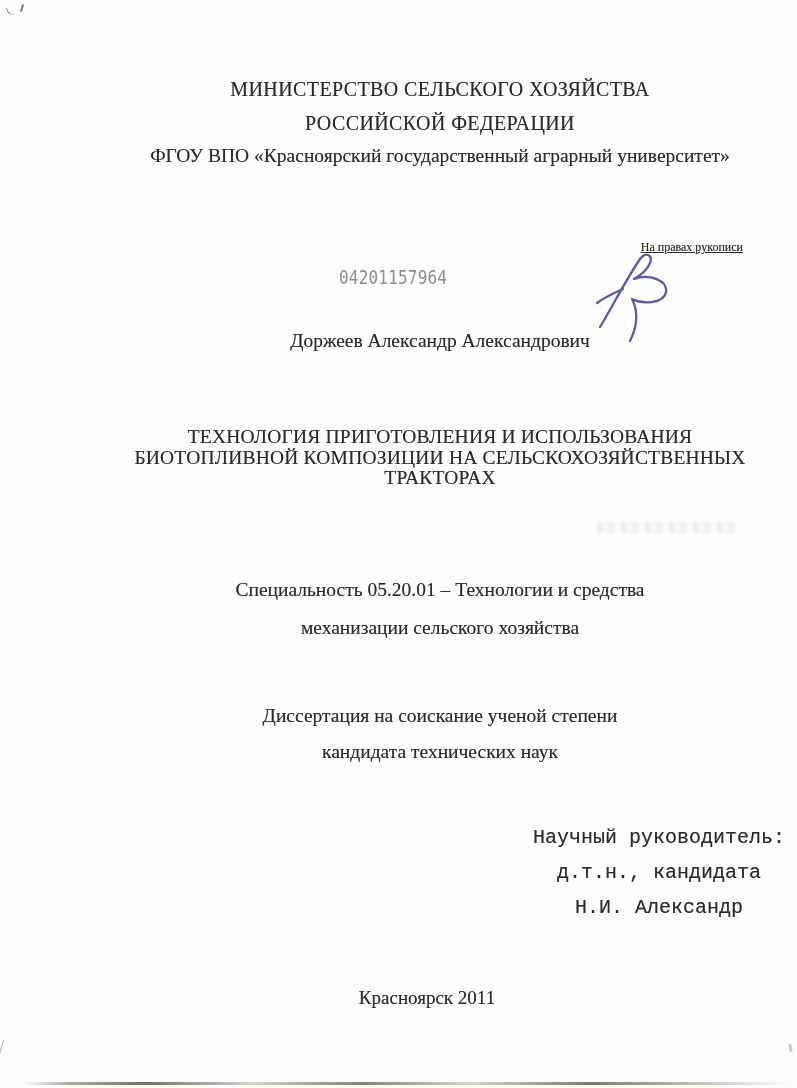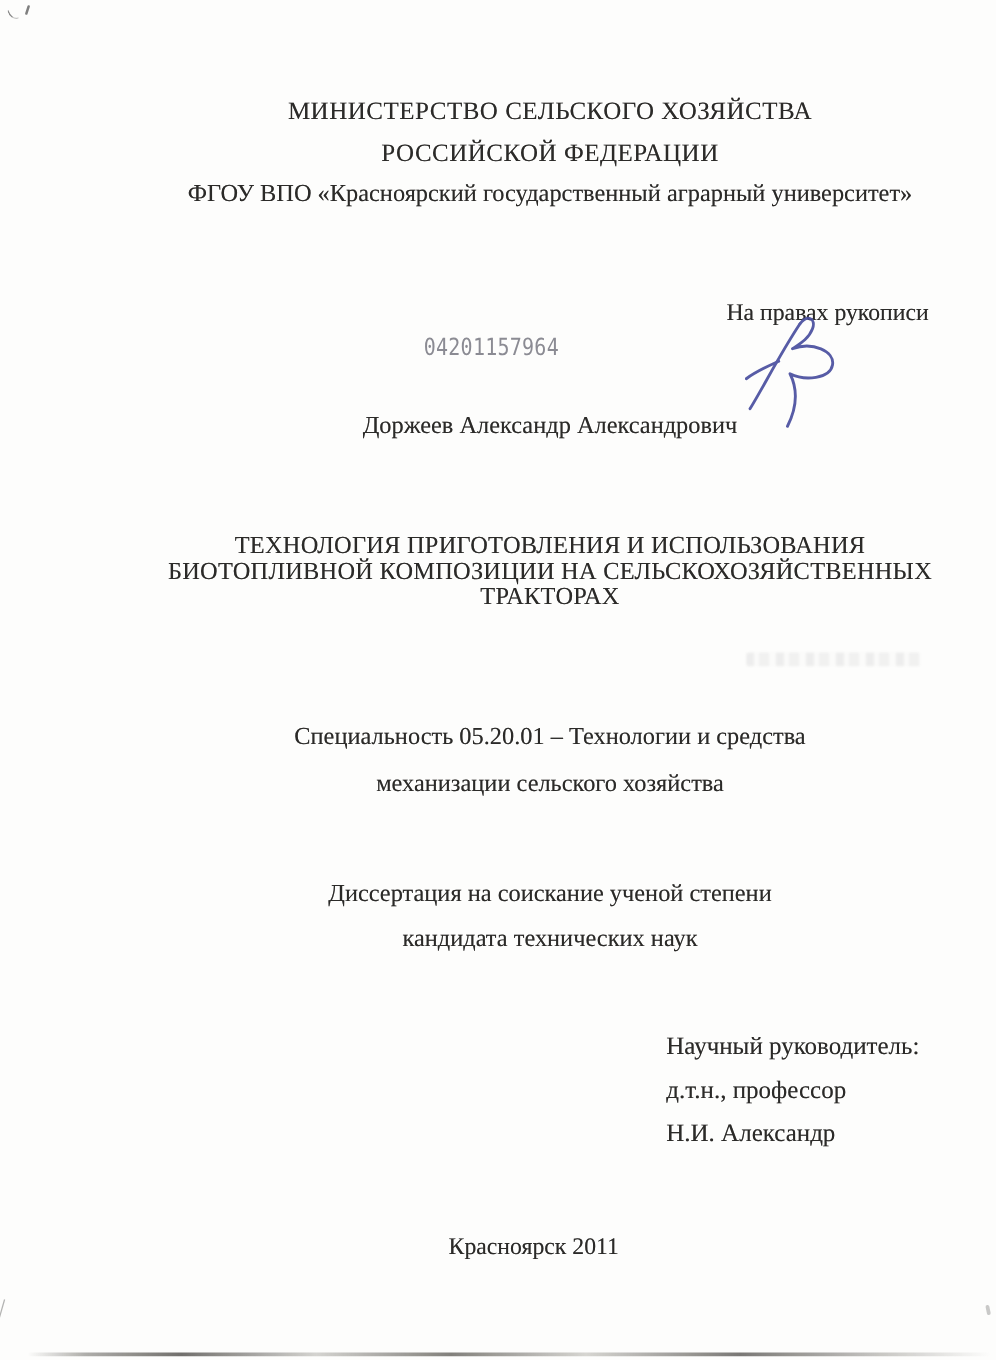--- a/index.html
+++ b/index.html
@@ -26,24 +26,25 @@
     text-shadow: 0 0 0.5px rgba(70,70,70,0.55);
   }
   .ministry { font-size: 20px; letter-spacing: 0.4px; }
   .university { font-size: 19.5px; }
   .manuscript-note {
     position: absolute;
     top: 241px;
     left: 80px;
     width: 663px;
     text-align: right;
-    font-size: 19px;
-    line-height: 1;
-    white-space: nowrap;
-    text-shadow: 0 0 0.5px rgba(70,70,70,0.55);
+    font-size: 12px;
+    line-height: 1;
+    white-space: nowrap;
+    text-shadow: 0 0 0.5px rgba(70,70,70,0.55);
+    text-decoration: underline;
   }
   .reg-number {
     position: absolute;
     top: 269px;
     left: 339px;
     font-family: "DejaVu Sans Mono", monospace;
     font-size: 16px;
     letter-spacing: 0.2px;
     color: var(--registration-stamp, #8b8b93);
     transform: scaleY(1.18);
@@ -75,23 +76,24 @@
   .spec1 { top: 580px; font-size: 19.5px; }
   .spec2 { top: 618px; font-size: 19.5px; }
   .diss1 { top: 706px; font-size: 19.5px; }
   .diss2 { top: 742px; font-size: 19.5px; }
   .supervisor-block {
     position: absolute;
     top: 820px;
     left: 533px;
     font-size: 20px;
     line-height: 35px;
-    text-align: left;
-    white-space: nowrap;
-    text-shadow: 0 0 0.5px rgba(70,70,70,0.55);
+    text-align: center;
+    white-space: nowrap;
+    text-shadow: 0 0 0.5px rgba(70,70,70,0.55);
+    font-family: Liberation Mono, monospace;
   }
   .footer-line {
     position: absolute;
     top: 988px;
     left: 40px;
     width: 774px;
     text-align: center;
     font-size: 19px;
     line-height: 1;
     text-shadow: 0 0 0.5px rgba(70,70,70,0.55);
@@ -197,21 +199,21 @@
   <div class="ghost-smudge"></div>
 
   <div class="tline spec1">Специальность 05.20.01 – Технологии и средства</div>
   <div class="tline spec2">механизации сельского хозяйства</div>
 
   <div class="tline diss1">Диссертация на соискание ученой степени</div>
   <div class="tline diss2">кандидата технических наук</div>
 
   <div class="supervisor-block">
     <div>Научный руководитель:</div>
-    <div>д.т.н., профессор</div>
+    <div>д.т.н., кандидата</div>
     <div>Н.И. Александр</div>
   </div>
 
   <div class="footer-line">Красноярск 2011</div>
 
   <div class="mark-left-bottom"></div>
   <div class="scan-bottom-line"></div>
   <div class="mark-right-bottom"></div>
 
 </div>

